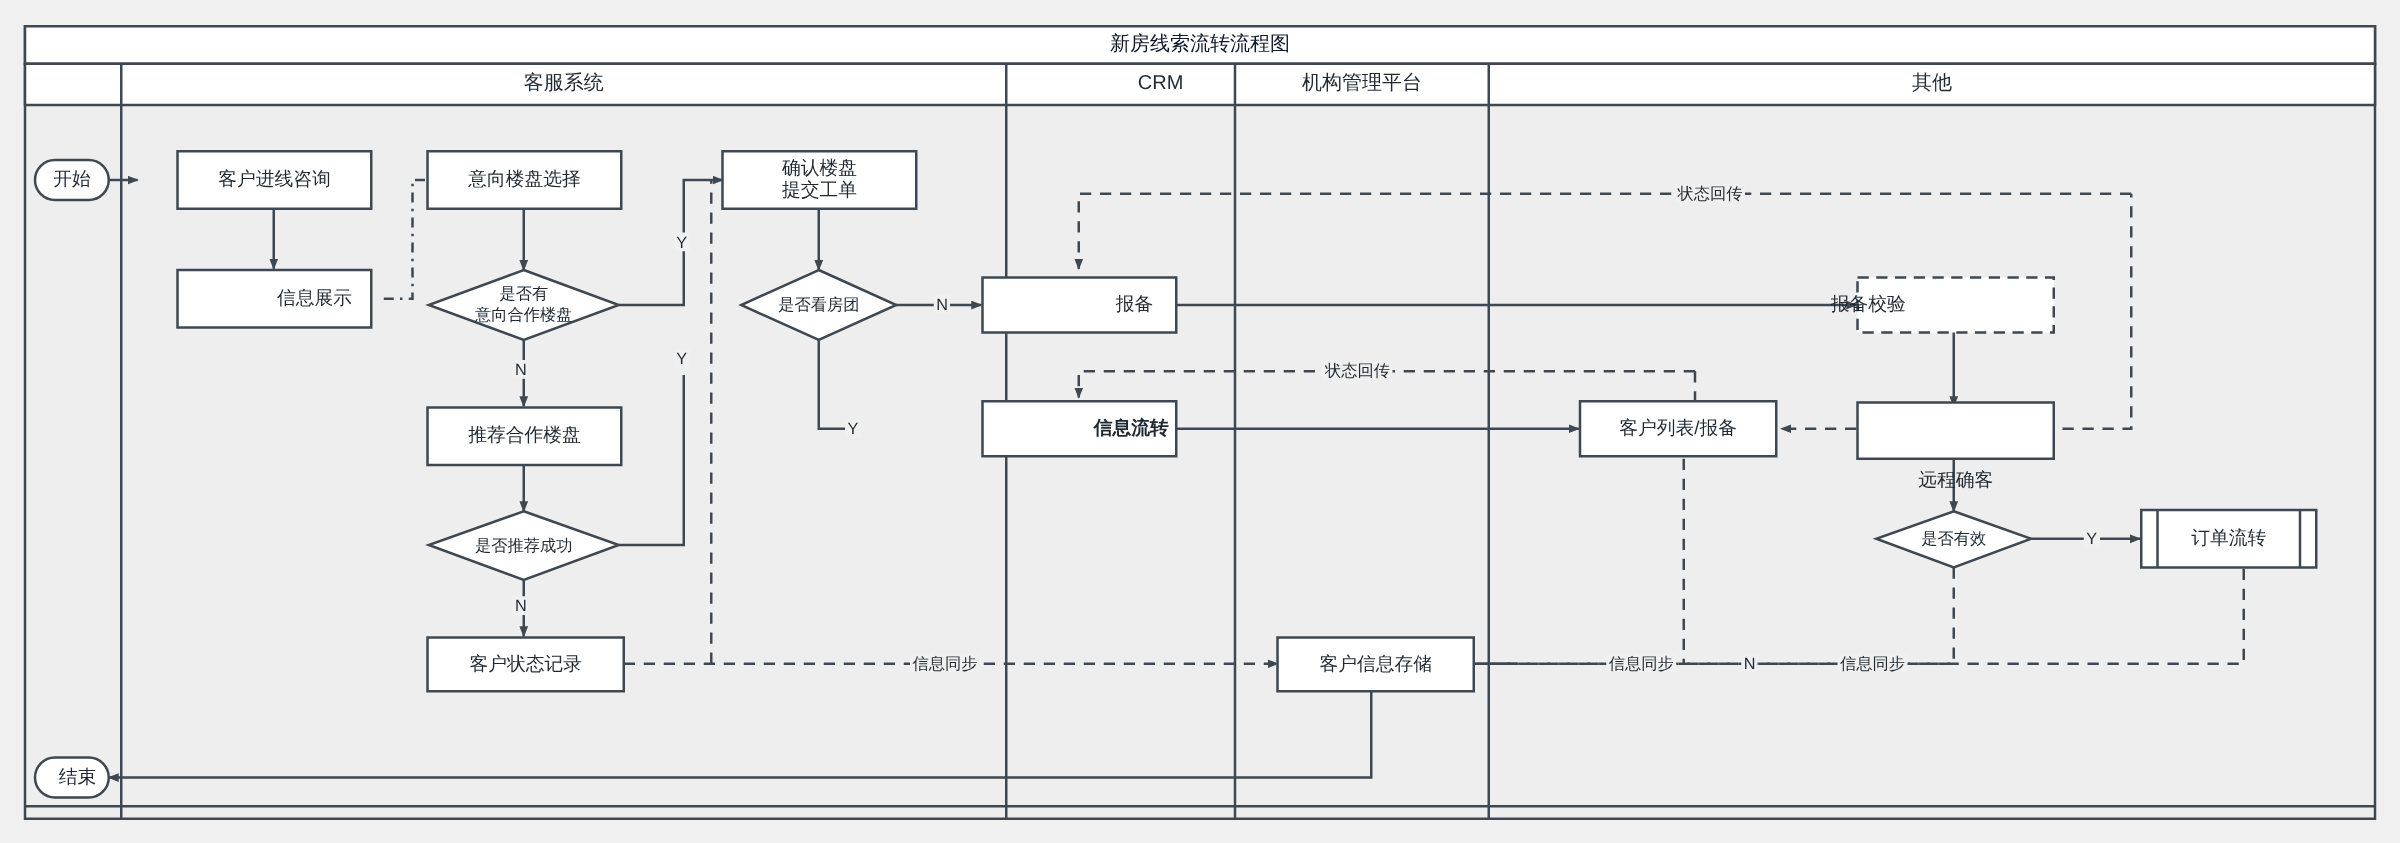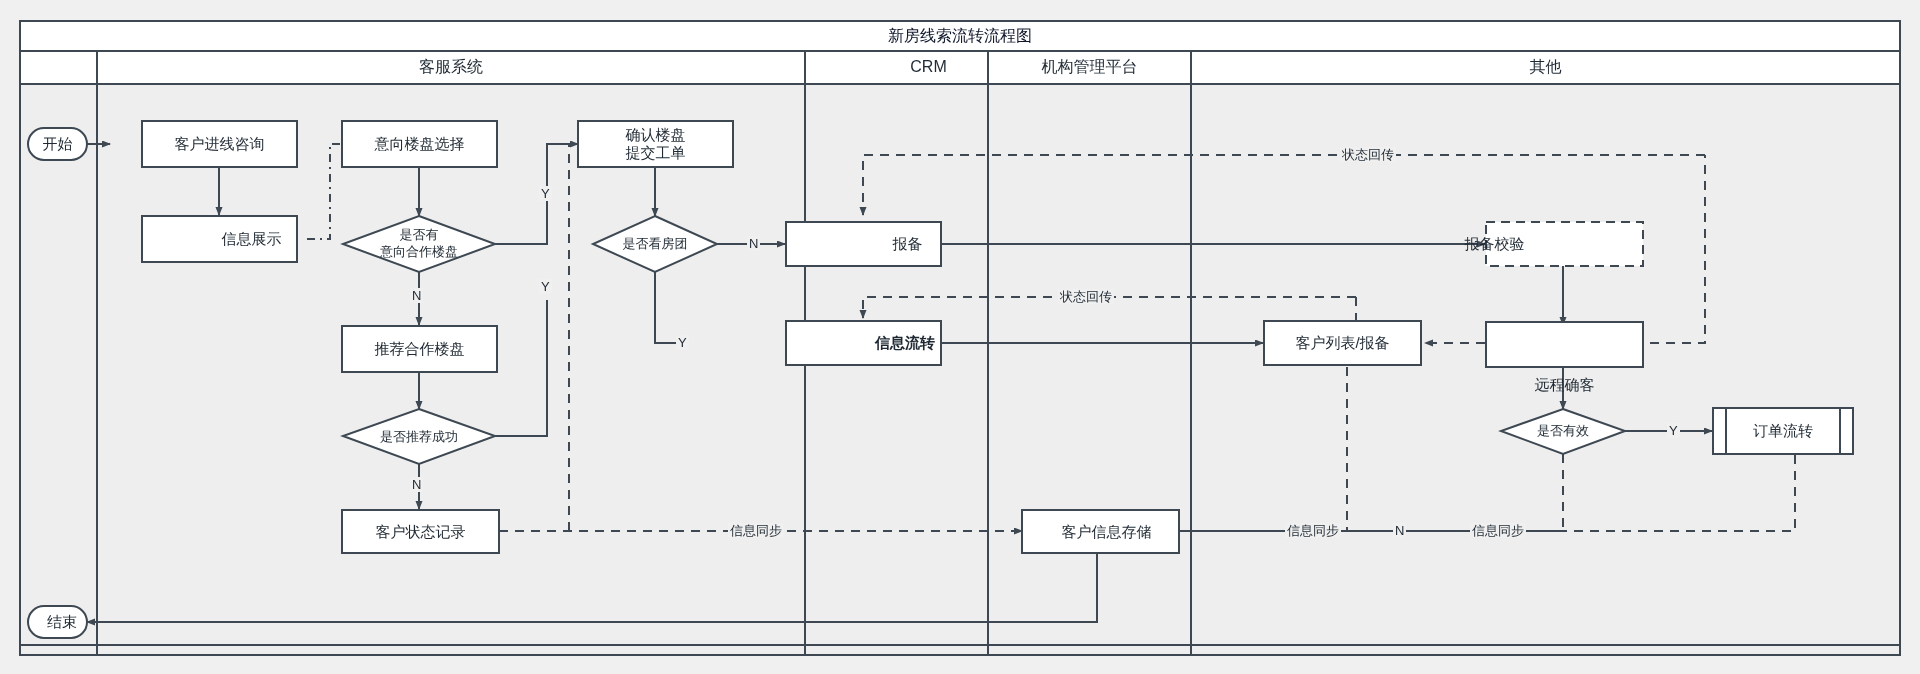--- a/index.html
+++ b/index.html
@@ -198,21 +198,21 @@
   <div class="lbl" style="left:341px;top:226px;width:156px;font-size:13px;line-height:17px;">是否有
 意向合作楼盘</div>
   <div class="lbl" style="left:342px;top:340px;width:155px;">推荐合作楼盘</div>
   <div class="lbl" style="left:341px;top:428px;width:156px;font-size:13px;">是否推荐成功</div>
   <div class="lbl" style="left:342px;top:523px;width:157px;">客户状态记录</div>
   <div class="lbl" style="left:578px;top:126px;width:155px;">确认楼盘
 提交工单</div>
   <div class="lbl" style="left:577px;top:235px;width:156px;font-size:13px;">是否看房团</div>
   <div class="lbl" style="left:786px;top:235px;width:155px;margin-left:44px;">报备</div>
   <div class="lbl" style="left:814px;top:334px;width:182px;font-weight:bold;">信息流转</div>
-  <div class="lbl" style="left:1022px;top:523px;width:169px;">客户信息存储</div>
+  <div class="lbl" style="left:1022px;top:523px;width:157px;">客户信息存储</div>
   <div class="lbl" style="left:1264px;top:334px;width:157px;">客户列表/报备</div>
   <div class="lbl" style="left:1416px;top:235px;width:157px;">报备校验</div>
   <div class="lbl" style="left:1486px;top:336px;width:157px;margin-top:40px;">远程确客</div>
   <div class="lbl" style="left:1501px;top:422px;width:124px;font-size:13px;">是否有效</div>
   <div class="lbl" style="left:1726px;top:422px;width:114px;">订单流转</div>
   <div class="lbl" style="left:28px;top:613px;width:68px;">结束</div>
 
   <div class="edge-lbl" style="left:410px;top:288px;">N</div>
   <div class="edge-lbl" style="left:539px;top:186px;">Y</div>
   <div class="edge-lbl" style="left:539px;top:279px;">Y</div>

